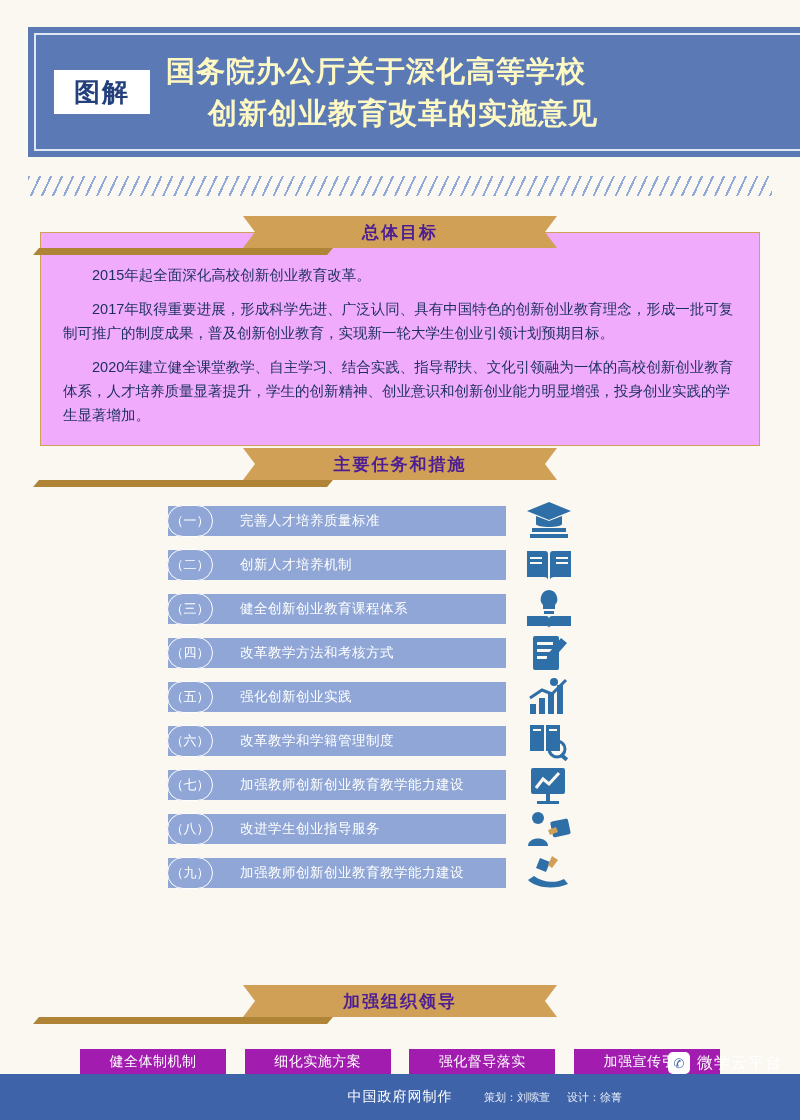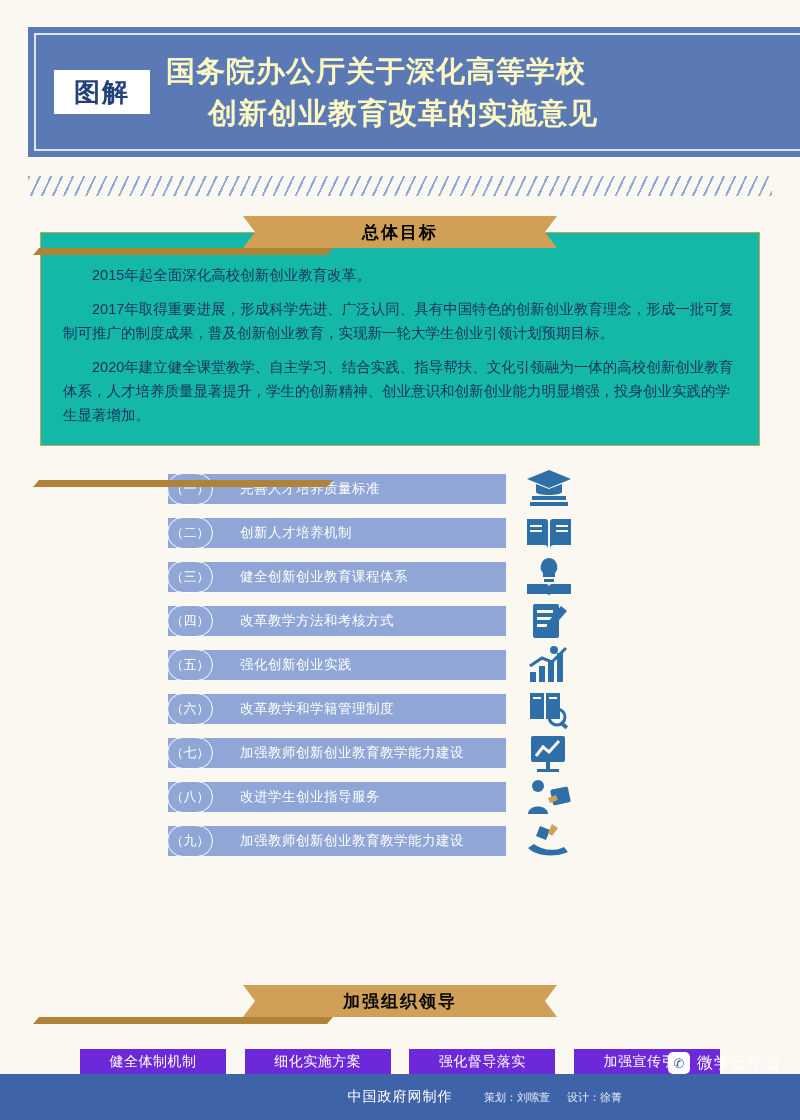--- a/index.html
+++ b/index.html
@@ -79,21 +79,21 @@
       #fbf8f2 2px, #fbf8f2 10px
     );
   }
   
   .banner {
     position: relative;
     width: 290px;
     height: 32px;
     margin: 0 auto;
     background: #cfa055;
-    color: #000000;
+    color: #4c1d95;
     font-size: 17px;
     font-weight: bold;
     display: flex;
     align-items: center;
     justify-content: center;
     letter-spacing: 2px;
     z-index: 3;
   }
   .banner::before {
     content: "";
@@ -127,21 +127,21 @@
   .goals-wrap {
     position: absolute;
     left: 28px;
     top: 216px;
     width: 744px;
   }
   .goals-box {
     position: relative;
     margin: -16px 12px 0 12px;
     border: 1px solid #cfa055;
-    background: #14b8a6;
+    background: #f0abfc;
     padding: 30px 22px 18px 22px;
     box-sizing: border-box;
   }
   .goals-box p {
     margin: 0 0 10px 0;
     font-size: 14.5px;
     line-height: 24px;
     text-indent: 29px;
     color: #1c2f5e;
   }
@@ -215,21 +215,21 @@
   .org-row {
     display: flex;
     justify-content: space-between;
     margin-top: 32px;
     padding: 0 52px;
     box-sizing: border-box;
   }
   .org-chip {
     width: 146px;
     height: 26px;
-    background: #6d28d9;
+    background: #a21caf;
     color: #ffffff;
     font-size: 14px;
     display: flex;
     align-items: center;
     justify-content: center;
     letter-spacing: 0.5px;
   }
   
   .footer {
     position: absolute;
@@ -311,20 +311,21 @@
     <div class="goals-box">
       <p>2015年起全面深化高校创新创业教育改革。</p>
       <p>2017年取得重要进展，形成科学先进、广泛认同、具有中国特色的创新创业教育理念，形成一批可复制可推广的制度成果，普及创新创业教育，实现新一轮大学生创业引领计划预期目标。</p>
       <p>2020年建立健全课堂教学、自主学习、结合实践、指导帮扶、文化引领融为一体的高校创新创业教育体系，人才培养质量显著提升，学生的创新精神、创业意识和创新创业能力明显增强，投身创业实践的学生显著增加。</p>
     </div>
   </div>
 
   <div class="tasks-wrap">
     <div style="position:relative;">
       <div class="banner-shadow"></div>
+      <div class="banner">主要任务和措施</div>
     </div>
 
     <div class="task-list">
 
       <div class="task-row">
         <div class="task-bar">
           <div class="task-num">（一）</div>
           <div class="task-label">完善人才培养质量标准</div>
         </div>
         <div class="task-icon">

